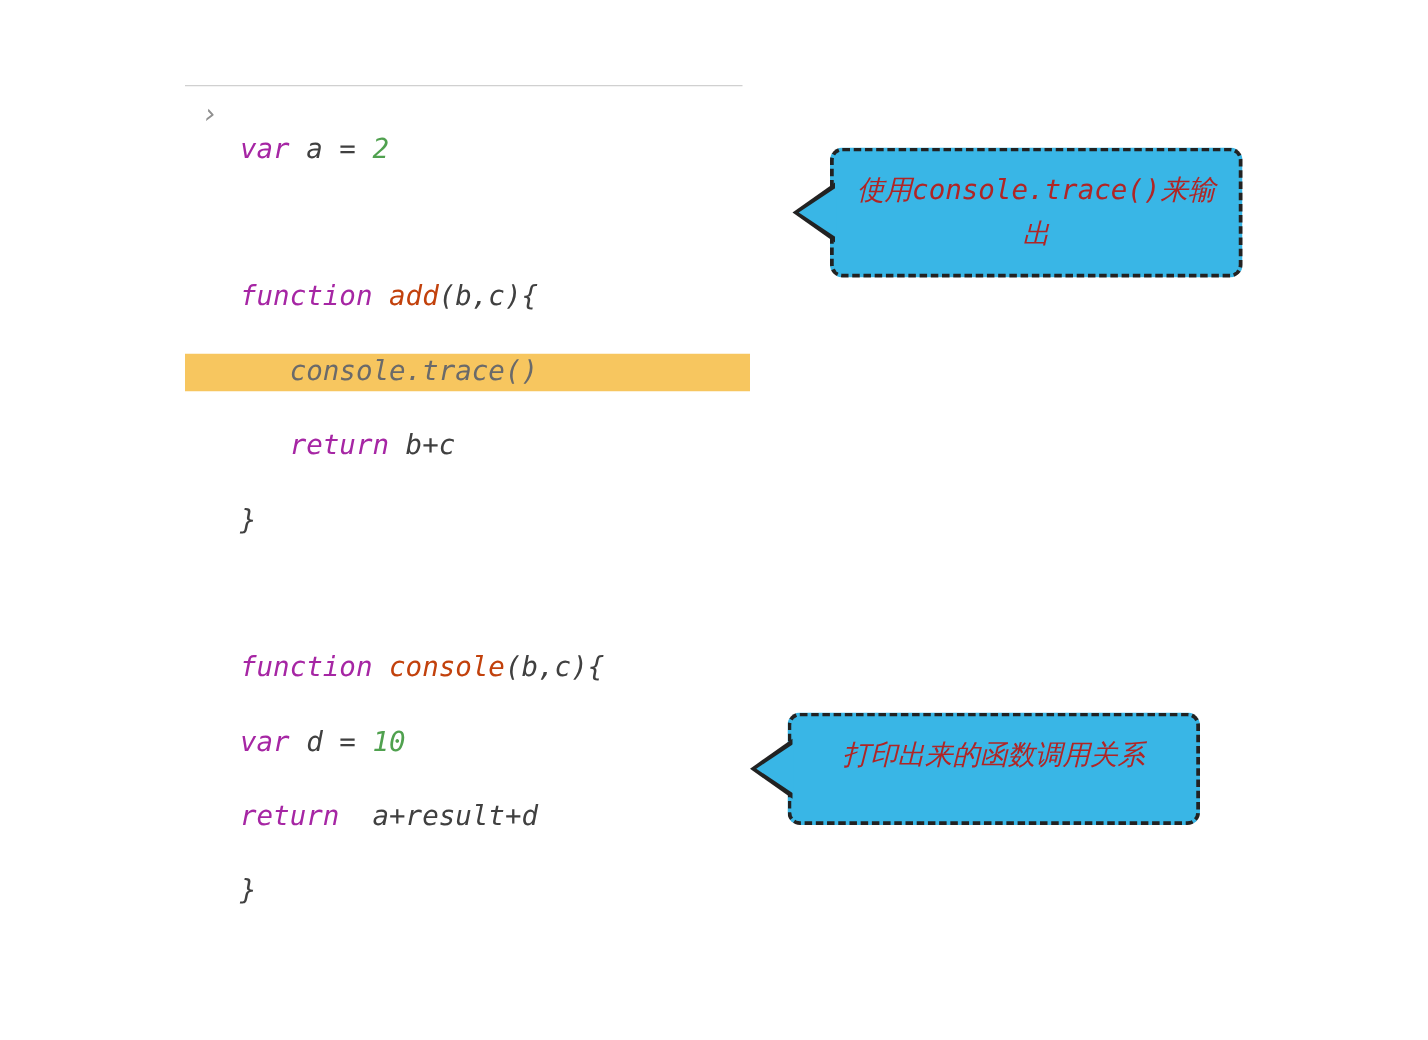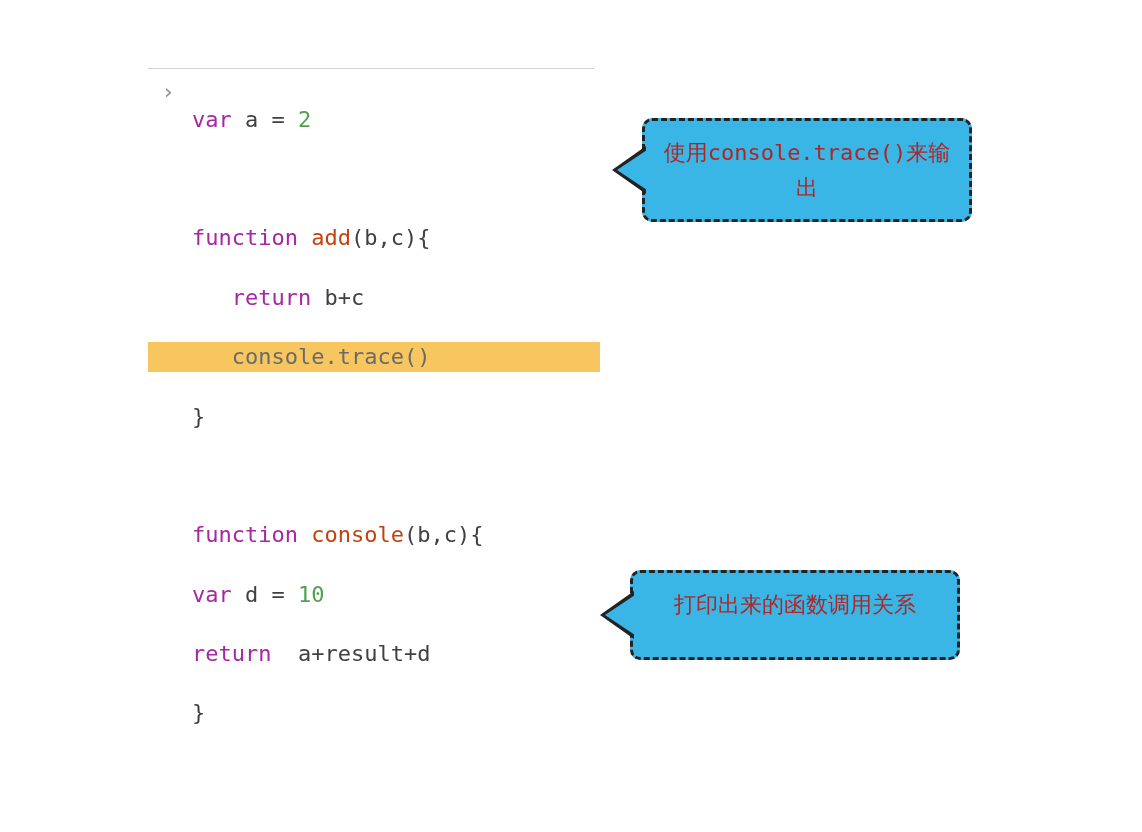--- a/index.html
+++ b/index.html
@@ -11,20 +11,21 @@
     background: #ffffff;
     font-family: "Menlo", "Consolas", monospace;
     font-size: 22px;
     line-height: 1.35;
     overflow: hidden;
   }
   .stage {
     position: relative;
     width: 1142px;
     height: 636px;
+    font-style: italic;
   }
   .console-panel {
     position: absolute;
     left: 148px;
     top: 68px;
     width: 446px;
   }
   .row {
     display: flex;
     align-items: flex-start;
@@ -90,39 +91,39 @@
   .callout .arrow-border {
     position: absolute;
     width: 0; height: 0;
     border-top: 24px solid transparent;
     border-bottom: 24px solid transparent;
     border-right: 34px solid #222;
     left: -33px;
     top: 50%;
     transform: translateY(-50%);
   }
-  .callout1 { left: 642px; top: 118px; width: 330px; }
+  .callout1 { left: 664px; top: 118px; width: 330px; }
   .callout2 { left: 630px; top: 570px; width: 330px; height:90px; display:flex; align-items:flex-start; justify-content:center;}
 
 </style>
 </head>
 <body>
 
 <div class="stage">
 
   <div class="console-panel">
 
     <div class="row first">
       <div class="gutter input"></div>
       <div class="code-body">
 <span class="code-line"><span class="tok-kw">var</span><span class="tok-txt"> a = </span><span class="tok-num">2</span></span>
 <span class="code-line"> </span>
 <span class="code-line"><span class="tok-kw">function</span><span class="tok-fn"> add</span><span class="tok-txt">(b,c){</span></span>
+<span class="code-line hl-orange"><span class="tok-grey">   console.trace()</span></span>
 <span class="code-line"><span class="tok-kw">   return</span><span class="tok-txt"> b+c</span></span>
-<span class="code-line hl-orange"><span class="tok-grey">   console.trace()</span></span>
 <span class="code-line"><span class="tok-txt">}</span></span>
 <span class="code-line"> </span>
 <span class="code-line"><span class="tok-kw">function</span><span class="tok-fn"> console</span><span class="tok-txt">(b,c){</span></span>
 <span class="code-line"><span class="tok-kw">var</span><span class="tok-txt"> d = </span><span class="tok-num">10</span></span>
 <span class="code-line"><span class="tok-kw">return</span><span class="tok-txt">  a+result+d</span></span>
 <span class="code-line"><span class="tok-txt">}</span></span>
 <span class="code-line"> </span>
 
       </div>
     </div>

